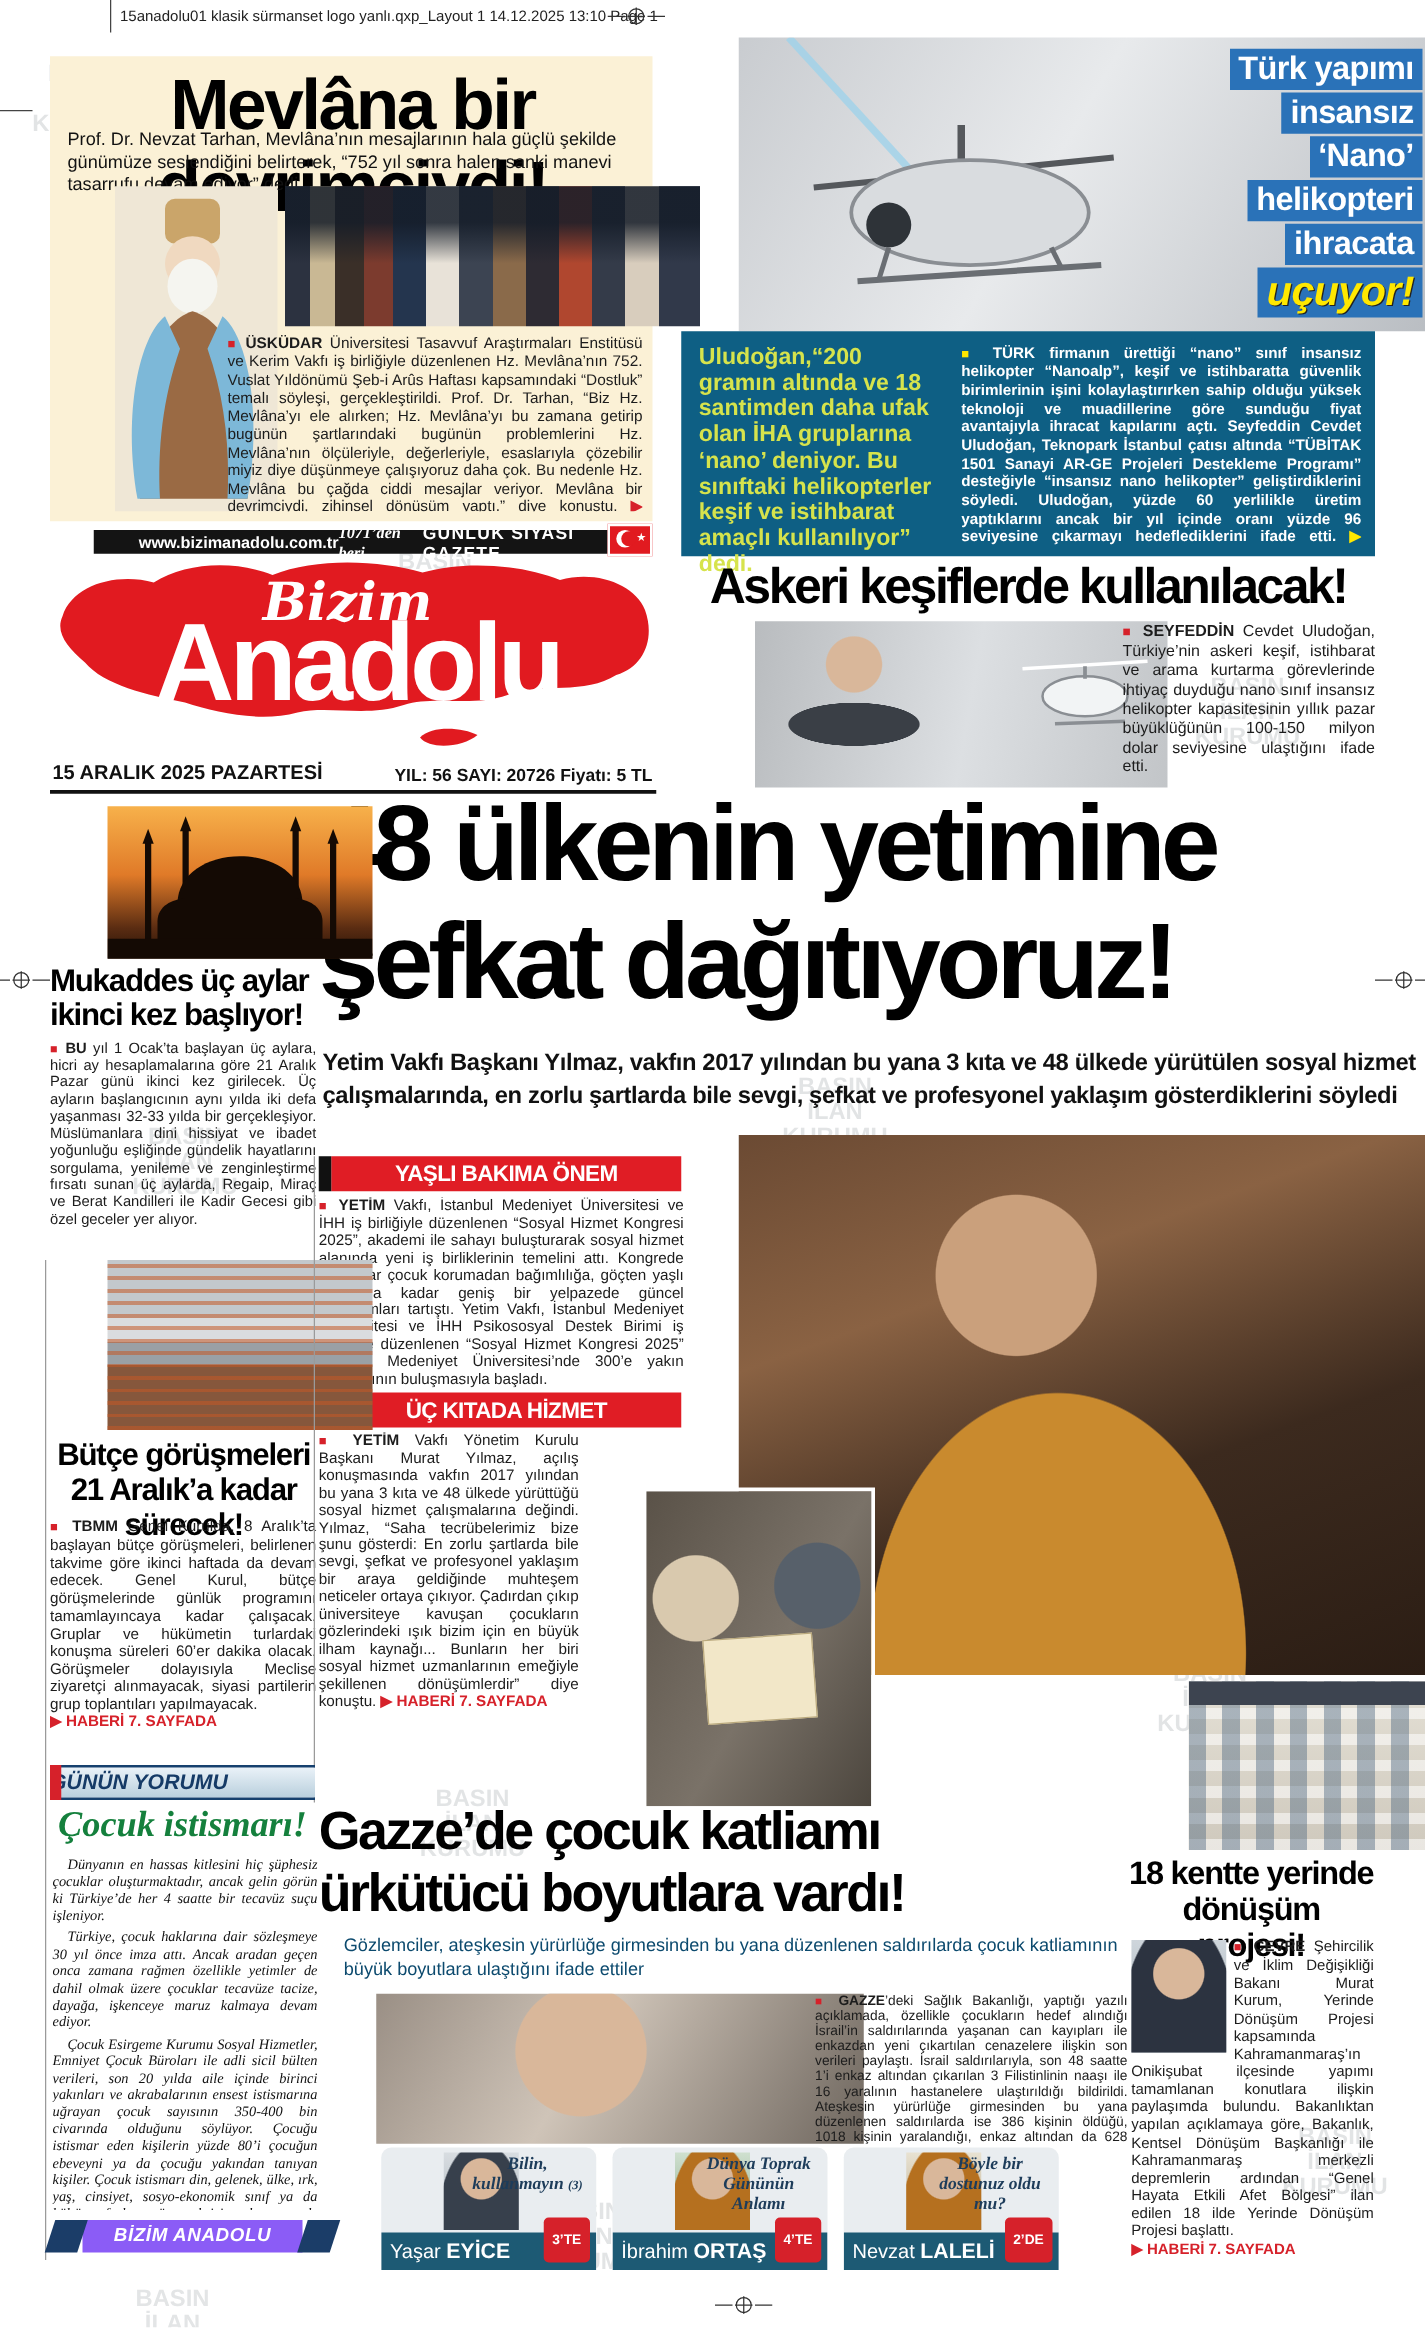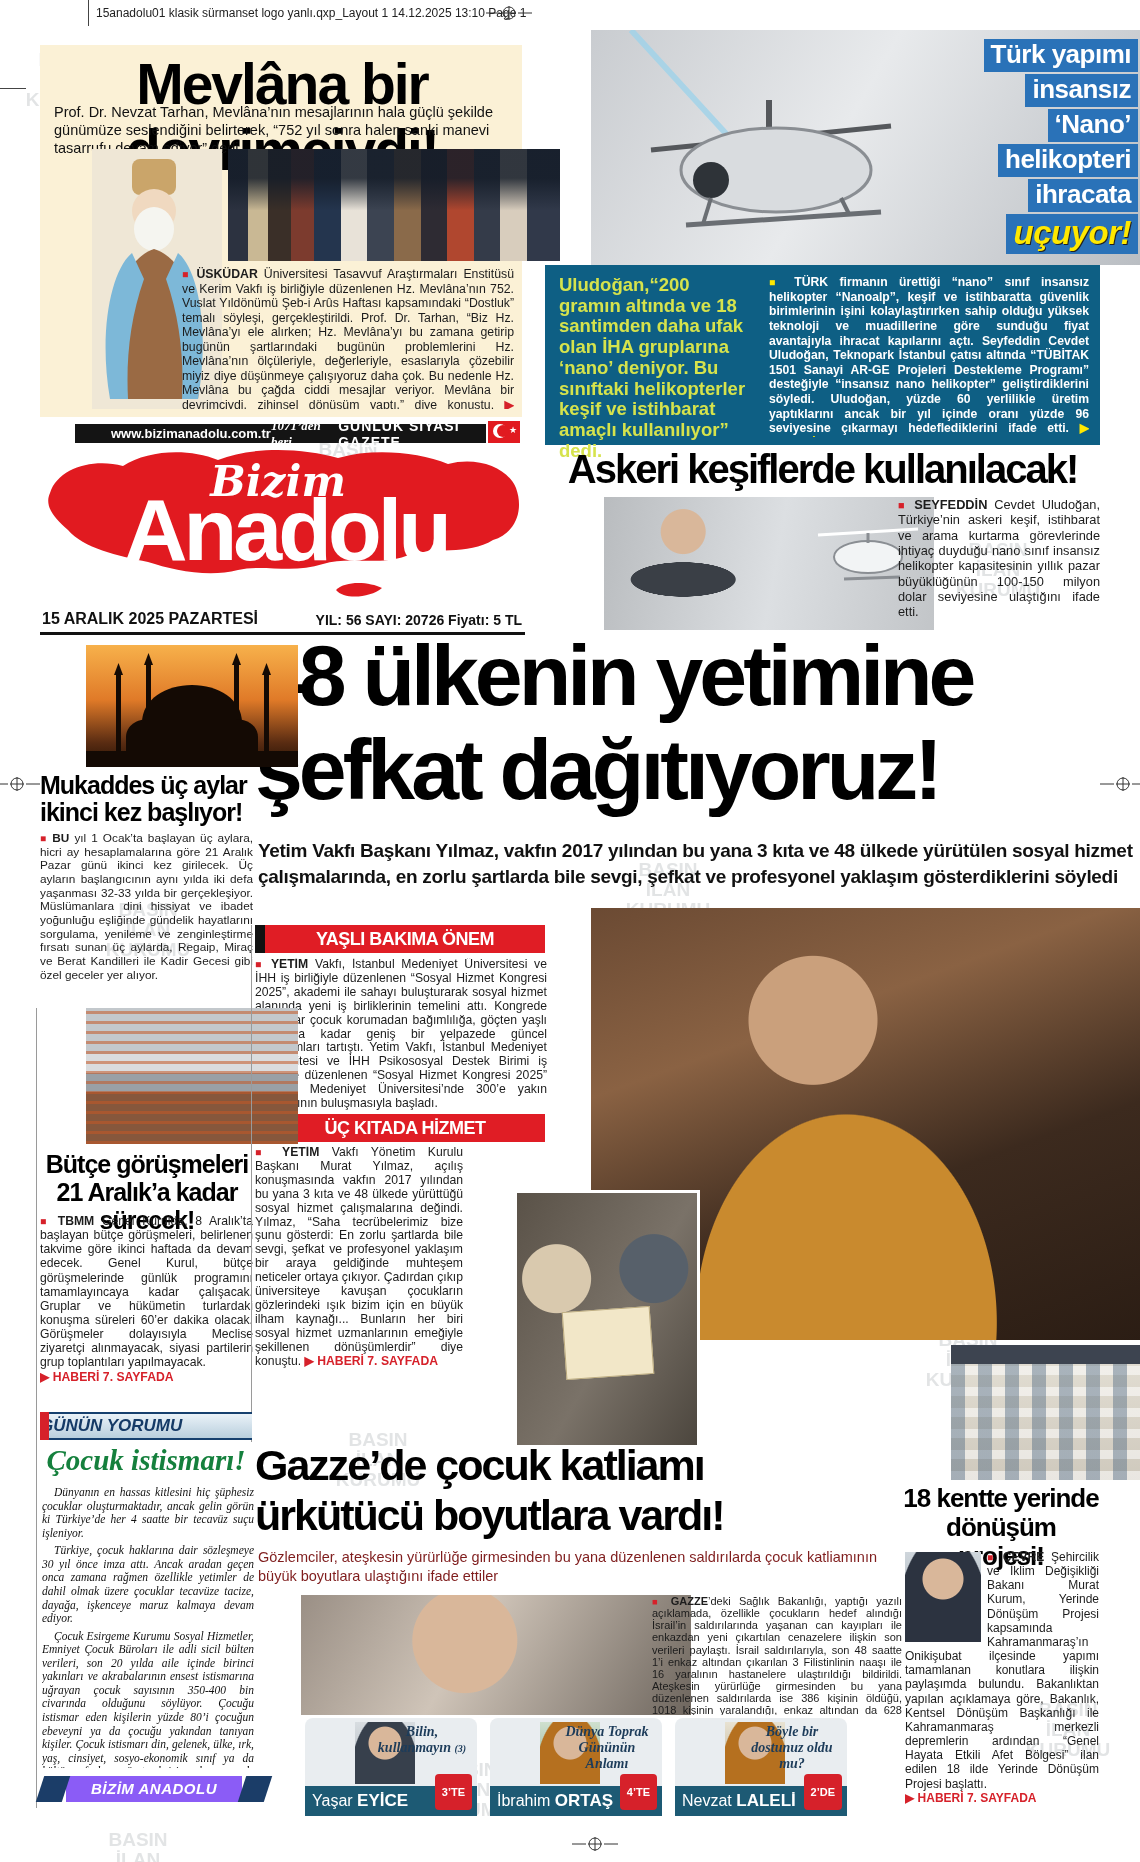--- a/index.html
+++ b/index.html
@@ -309,21 +309,21 @@
   <div class="ba-strip" style="left:40px;top:1776px;width:228px">
     <div class="wedge"></div>
     <div class="mid">BİZİM ANADOLU</div>
     <div class="wedge"></div>
   </div>
 
   <div class="abs hl" style="left:255px;top:1440px;width:650px;font-size:43px;line-height:50px;letter-spacing:-2px">
     <div>Gazze’de çocuk katliamı</div>
     <div>ürkütücü boyutlara vardı!</div>
   </div>
-  <div class="abs" style="left:258px;top:1548px;width:648px;font-size:14.5px;line-height:1.3;color:#7f1d1d">Gözlemciler, ateşkesin yürürlüğe girmesinden bu yana düzenlenen saldırılarda çocuk katliamının büyük boyutlara ulaştığını ifade ettiler</div>
+  <div class="abs" style="left:275px;top:1548px;width:648px;font-size:14.5px;line-height:1.3;color:#0c4a6e">Gözlemciler, ateşkesin yürürlüğe girmesinden bu yana düzenlenen saldırılarda çocuk katliamının büyük boyutlara ulaştığını ifade ettiler</div>
   <div class="abs photo ph-cry" style="left:255px;top:1595px;width:390px;height:120px"></div>
   <div class="abs body-txt" style="left:652px;top:1595px;width:250px;height:120px;font-size:11px;line-height:1.1">
     <span class="sq-red">■ </span><b>GAZZE</b><span>’deki Sağlık Bakanlığı, yaptığı yazılı açıklamada, özellikle çocukların hedef alındığı İsrail’in saldırılarında yaşanan can kayıpları ile enkazdan yeni çıkartılan cenazelere ilişkin son verileri paylaştı. İsrail saldırılarıyla, son 48 saatte 1’i enkaz altından çıkarılan 3 Filistinlinin naaşı ile 16 yaralının hastanelere ulaştırıldığı bildirildi. Ateşkesin yürürlüğe girmesinden bu yana düzenlenen saldırılarda ise 386 kişinin öldüğü, 1018 kişinin yaralandığı, enkaz altından da 628 kişinin cesedinin çıkarıldığı kaydedildi.</span>
     
   </div>
 
   <div class="colcard" style="left:305px;top:1718px">
     <div class="photo ph-port" style="left:4px;top:4px;width:60px;height:62px"></div>
     <div class="title"><span>Bilin, kullanmayın</span> <span style="font-size:10px">(3)</span></div>
     <div class="bar"></div>

